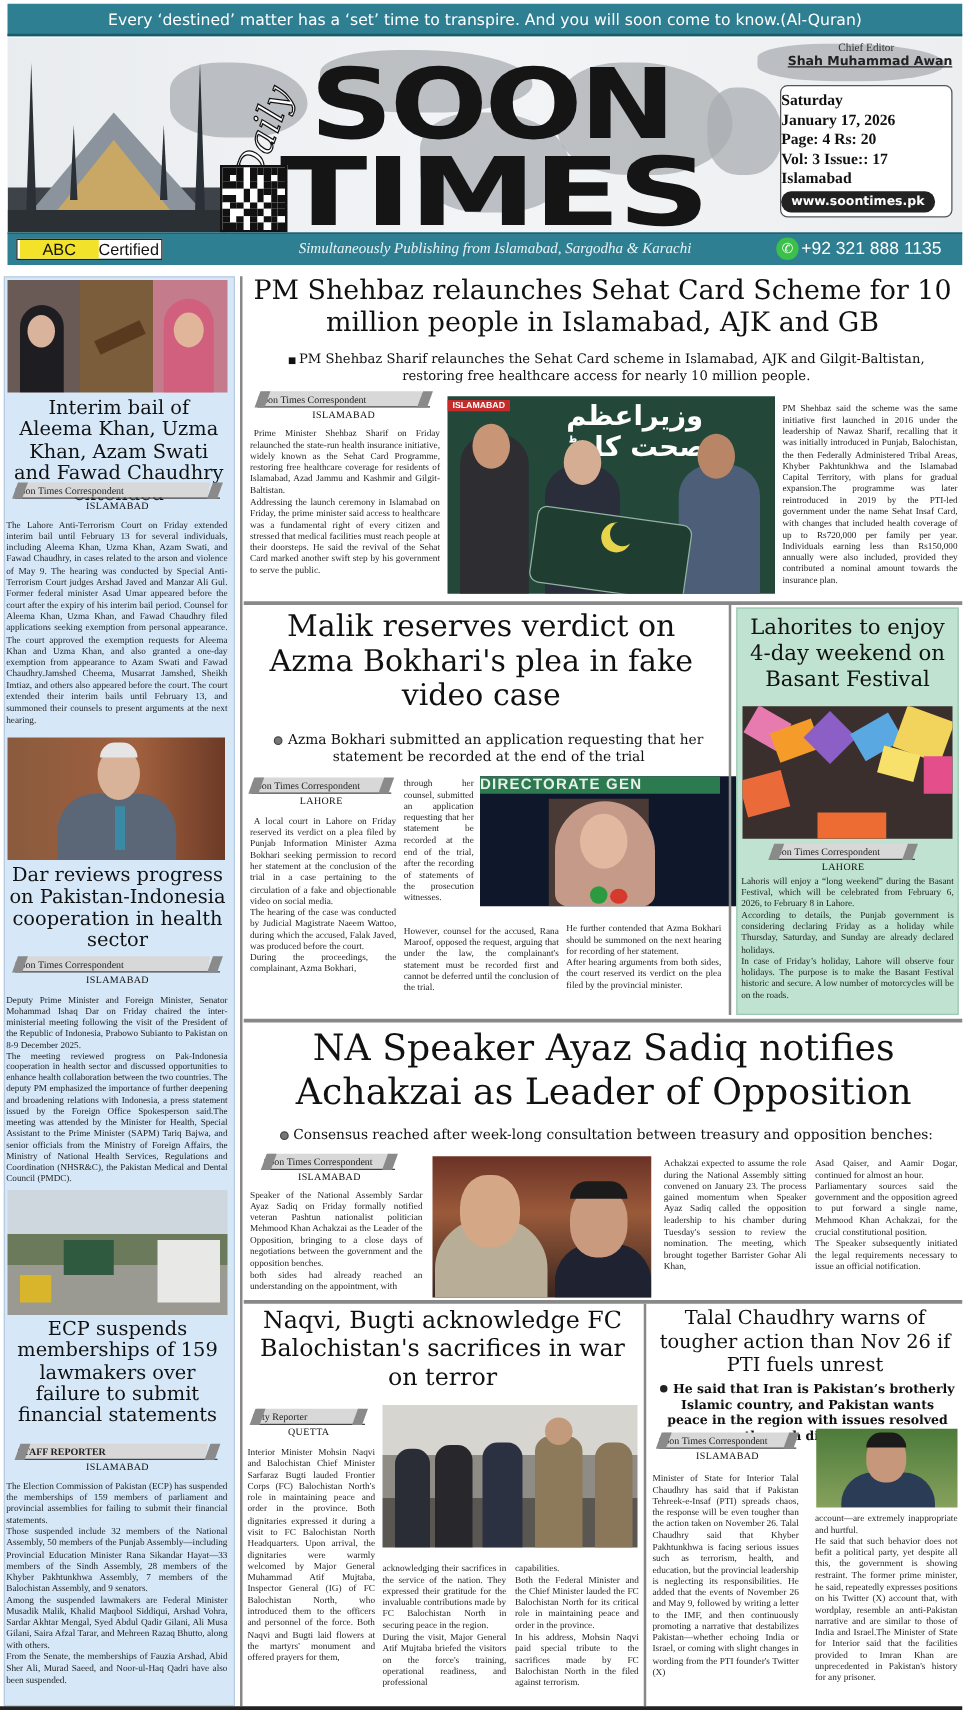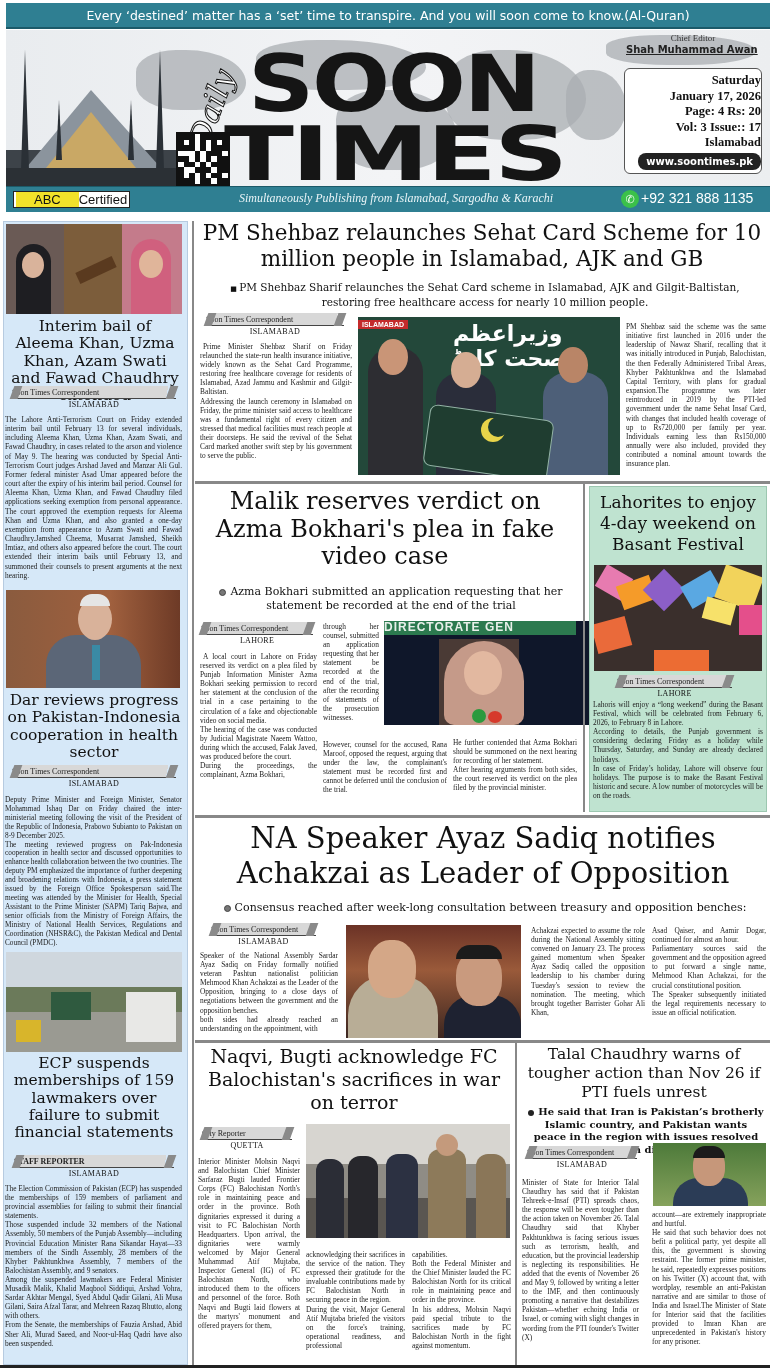--- a/index.html
+++ b/index.html
@@ -12,22 +12,22 @@
 .land{position:absolute;background:#a9adb2;border-radius:40% 60% 50% 45%;opacity:.75}
 #mosque{left:0;top:10px;width:175px;height:146px}
 #daily{left:172px;top:55px;font-family:"DejaVu Serif",serif;font-style:italic;font-size:30px;transform:rotate(-70deg);transform-origin:left top;color:#222;-webkit-text-stroke:1px #111;color:#fff;top:108px;left:176px}
 .logo-big{font-family:"DejaVu Sans",sans-serif;font-weight:bold;color:#151515;letter-spacing:-2px;line-height:1;transform-origin:left top}
 #soon{left:242px;top:15px;font-size:78px;transform:scaleX(1.18) scaleY(1.0)}
 #times{left:218px;top:86px;font-size:84px;transform:scaleX(1.22) scaleY(0.9)}
 #qr{left:170px;top:102px;width:54px;height:54px;background:#fff;border:2px solid #111;display:grid;grid-template-columns:repeat(9,1fr);}
 #qr span{background:#111}
 #qr span.w{background:#fff}
 #chief-label{left:632px;top:3px;width:110px;text-align:center;font-size:9px;color:#333}
-#chief-name{left:620px;top:14px;width:140px;text-align:left;font-family:"DejaVu Sans",sans-serif;font-size:10px;font-weight:bold;color:#222;text-decoration:underline}
-#infobox{left:618px;top:38px;width:138px;height:106px;background:#fff;border:1px solid #555;border-radius:6px;text-align:right;font-weight:bold;font-size:12.5px;line-height:15.5px;padding-top:4px}
+#chief-name{left:620px;top:14px;width:140px;text-align:center;font-family:"DejaVu Sans",sans-serif;font-size:10px;font-weight:bold;color:#222;text-decoration:underline}
+#infobox{left:618px;top:38px;width:138px;height:106px;background:#fff;border:1px solid #555;border-radius:6px;text-align:left;font-weight:bold;font-size:12.5px;line-height:15.5px;padding-top:4px}
 #infobox .url{display:inline-block;margin-top:2px;background:#222;color:#fff;font-family:"DejaVu Sans",sans-serif;font-size:10px;padding:1px 8px;border-radius:8px}
 #sub-bar{left:6px;top:186px;width:764px;height:26px;background:#2f7f92;border-top:1px solid #1c5a69}
 #abc{left:7px;top:4px;height:17px;background:#fff;border:1px solid #222;font-family:"Liberation Sans",sans-serif;font-size:13px;line-height:15px;padding:0 2px}
 #abc b{background:#f2e22a;font-weight:normal;padding:0 18px}
 #publish{left:220px;top:4px;width:340px;text-align:center;color:#e9f4f7;font-style:italic;font-size:12px}
 #phone{left:615px;top:3px;color:#fff;font-family:"Liberation Sans",sans-serif;font-size:14px;font-weight:normal}
 #phone .wa{display:inline-block;width:18px;height:18px;border-radius:50%;background:#3bc14a;color:#fff;text-align:center;font-size:11px;line-height:18px;vertical-align:middle;margin-right:2px}
 
 #leftcol{left:3px;top:221px;width:185px;height:1144px;background:#d6e8f8;border:1px solid #b7cbe0}
 .vline{background:#888;width:2px}
@@ -346,21 +346,21 @@
   <div style="position:absolute;left:170px;top:30px;width:30px;height:84px;background:#8a7658;border-radius:12px 12px 0 0"></div>
   <div style="position:absolute;left:130px;top:10px;width:22px;height:22px;background:#c49a7c;border-radius:50%"></div>
 </div>
 <div class="abs body" style="left:306px;top:1250px;width:99px;font-size:7.4px;line-height:9.1px">
   <p>acknowledging their sacrifices in the service of the nation. They expressed their gratitude for the invaluable contributions made by FC Balochistan North in securing peace in the region.</p>
   <p>During the visit, Major General Atif Mujtaba briefed the visitors on the force's training, operational readiness, and professional</p>
 </div>
 <div class="abs body" style="left:412px;top:1250px;width:99px;font-size:7.4px;line-height:9.1px">
   <p>capabilities.</p>
   <p>Both the Federal Minister and the Chief Minister lauded the FC Balochistan North for its critical role in maintaining peace and order in the province.</p>
-  <p>In his address, Mohsin Naqvi paid special tribute to the sacrifices made by FC Balochistan North in the fight against momentum.</p>
+  <p>In his address, Mohsin Naqvi paid special tribute to the sacrifices made by FC Balochistan North in the filed against terrorism.</p>
 </div>
 
 <div class="abs vline" style="left:515px;top:1043px;height:322px"></div>
 
 <div class="abs head" style="left:520px;top:1045px;width:248px;font-size:15.5px;line-height:19px">Talal Chaudhry warns of tougher action than Nov 26 if PTI fuels unrest</div>
 <div class="abs sub" style="left:528px;top:1106px;width:236px;font-size:10px;line-height:12.5px;font-weight:bold"><span style="display:inline-block;width:6px;height:6px;border-radius:50%;background:#222;margin-right:4px;vertical-align:middle"></span><span>He said that Iran is Pakistan’s brotherly Islamic country, and Pakistan wants peace in the region with issues resolved through dialogue.</span></div>
 <div class="abs" style="left:527px;top:1146px;width:110px">
   <div class="byline">Soon Times Correspondent</div>
   <div class="dateline">ISLAMABAD</div>
 </div>

